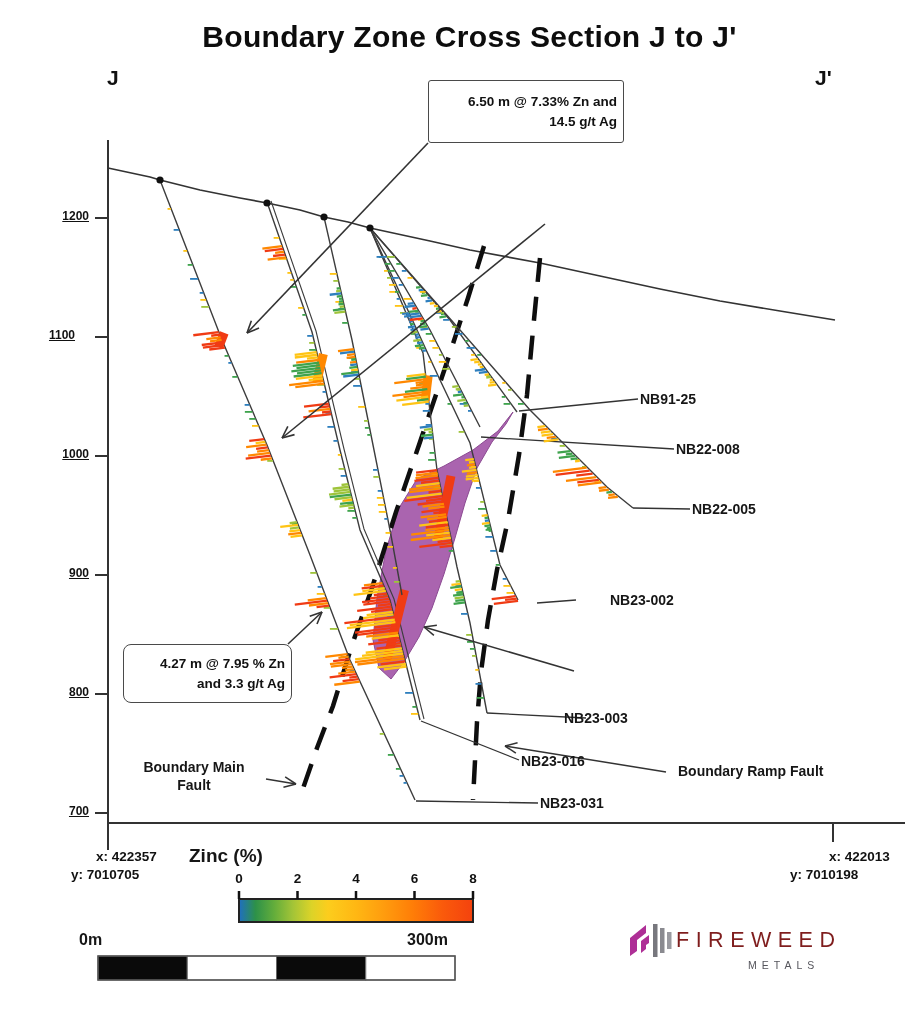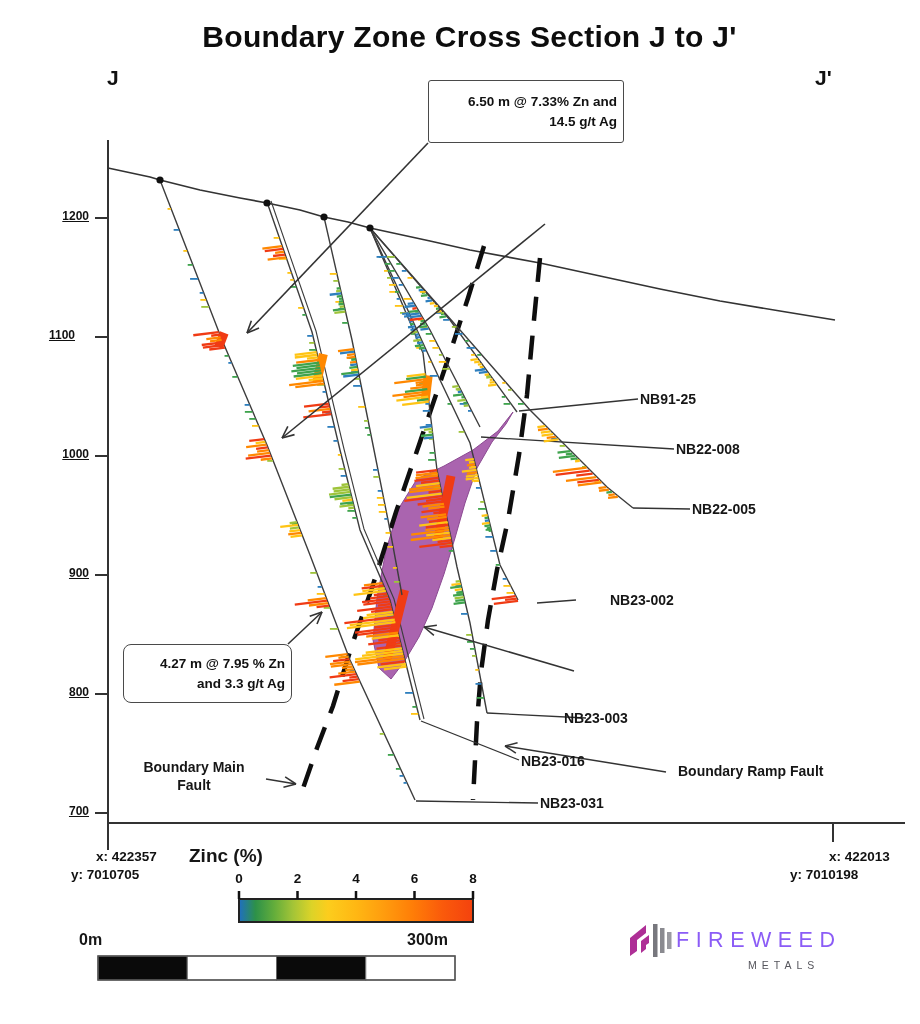--- a/index.html
+++ b/index.html
@@ -22,21 +22,21 @@
   #fault-ramp-label{left:666px;top:762px;white-space:nowrap;}
   #sulphide-label{left:558px;top:653px;width:176px;text-align:center;font-size:14px;line-height:1.3;}
   .coord{position:absolute;font-size:13.5px;font-weight:bold;z-index:2;}
   #coord-lx{left:74px;top:849px;margin-left:22px;} #coord-ly{left:71px;top:867px;}
   #coord-rx{left:793px;top:849px;margin-left:36px;} #coord-ry{left:790px;top:867px;}
   #legend-title{left:189px;top:845px;font-size:19px;}
   .legend-num{position:absolute;width:30px;text-align:center;top:871px;font-size:13.5px;font-weight:bold;z-index:2;}
   .scale-lbl{font-size:16px;}
   #scale-0{left:79px;top:931px;} #scale-300{left:407px;top:931px;}
   #logo-name{position:absolute;left:676px;top:928px;font-size:21.5px;letter-spacing:6.5px;
-             color:#8b5cf6;font-weight:normal;z-index:2;}
+             color:#7f1d1d;font-weight:normal;z-index:2;}
   #logo-sub{position:absolute;left:748px;top:959px;font-size:10.5px;letter-spacing:5px;
             color:#55555c;font-weight:normal;z-index:2;}
   .hole-label{font-size:14px;white-space:nowrap;text-align:center;}
   .axis-num{position:absolute;width:54px;text-align:right;font-size:12px;font-weight:bold;z-index:2;text-decoration:underline;}
 </style>
 </head>
 <body>
 
 <div id="stage">
   <svg id="diagram" width="920" height="1024">

